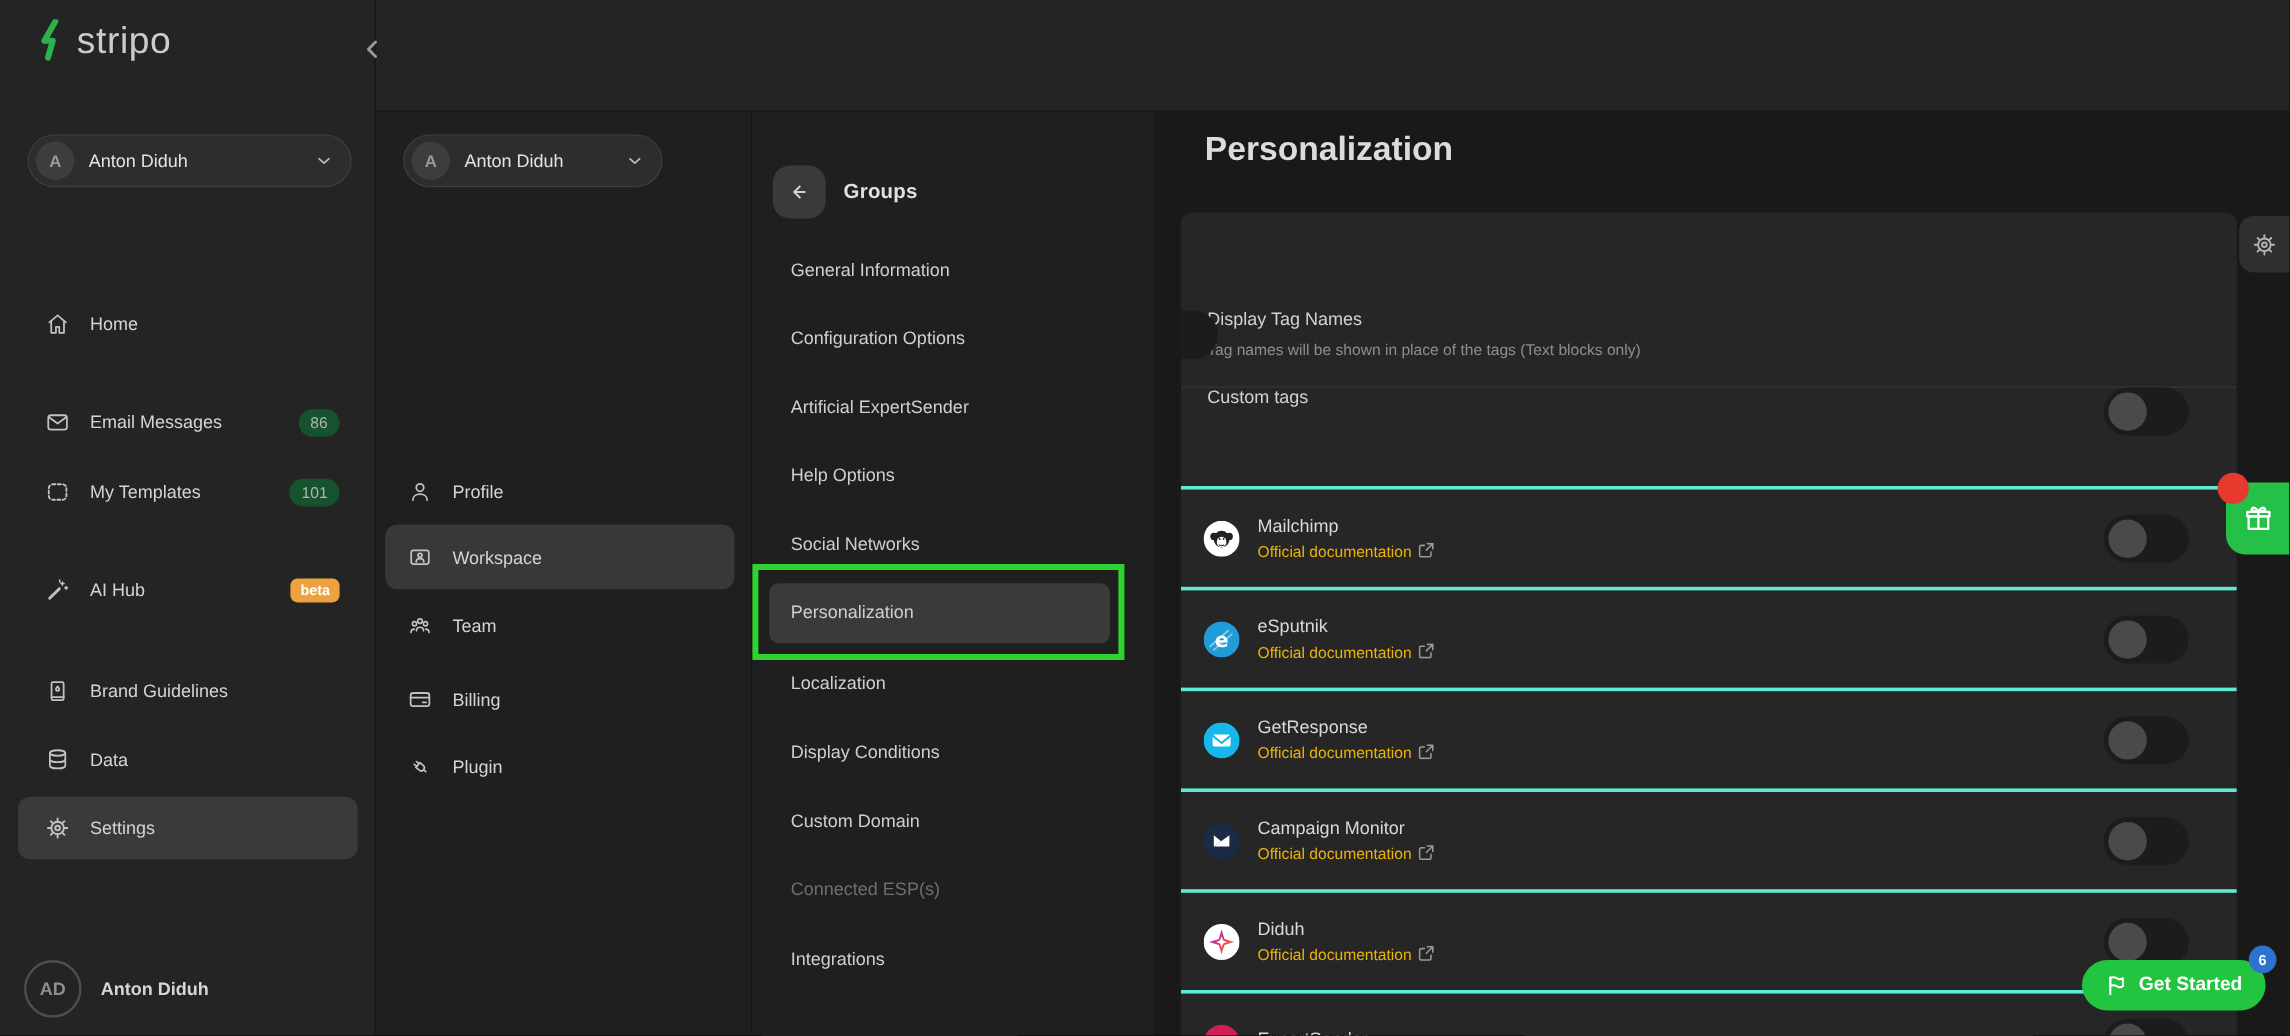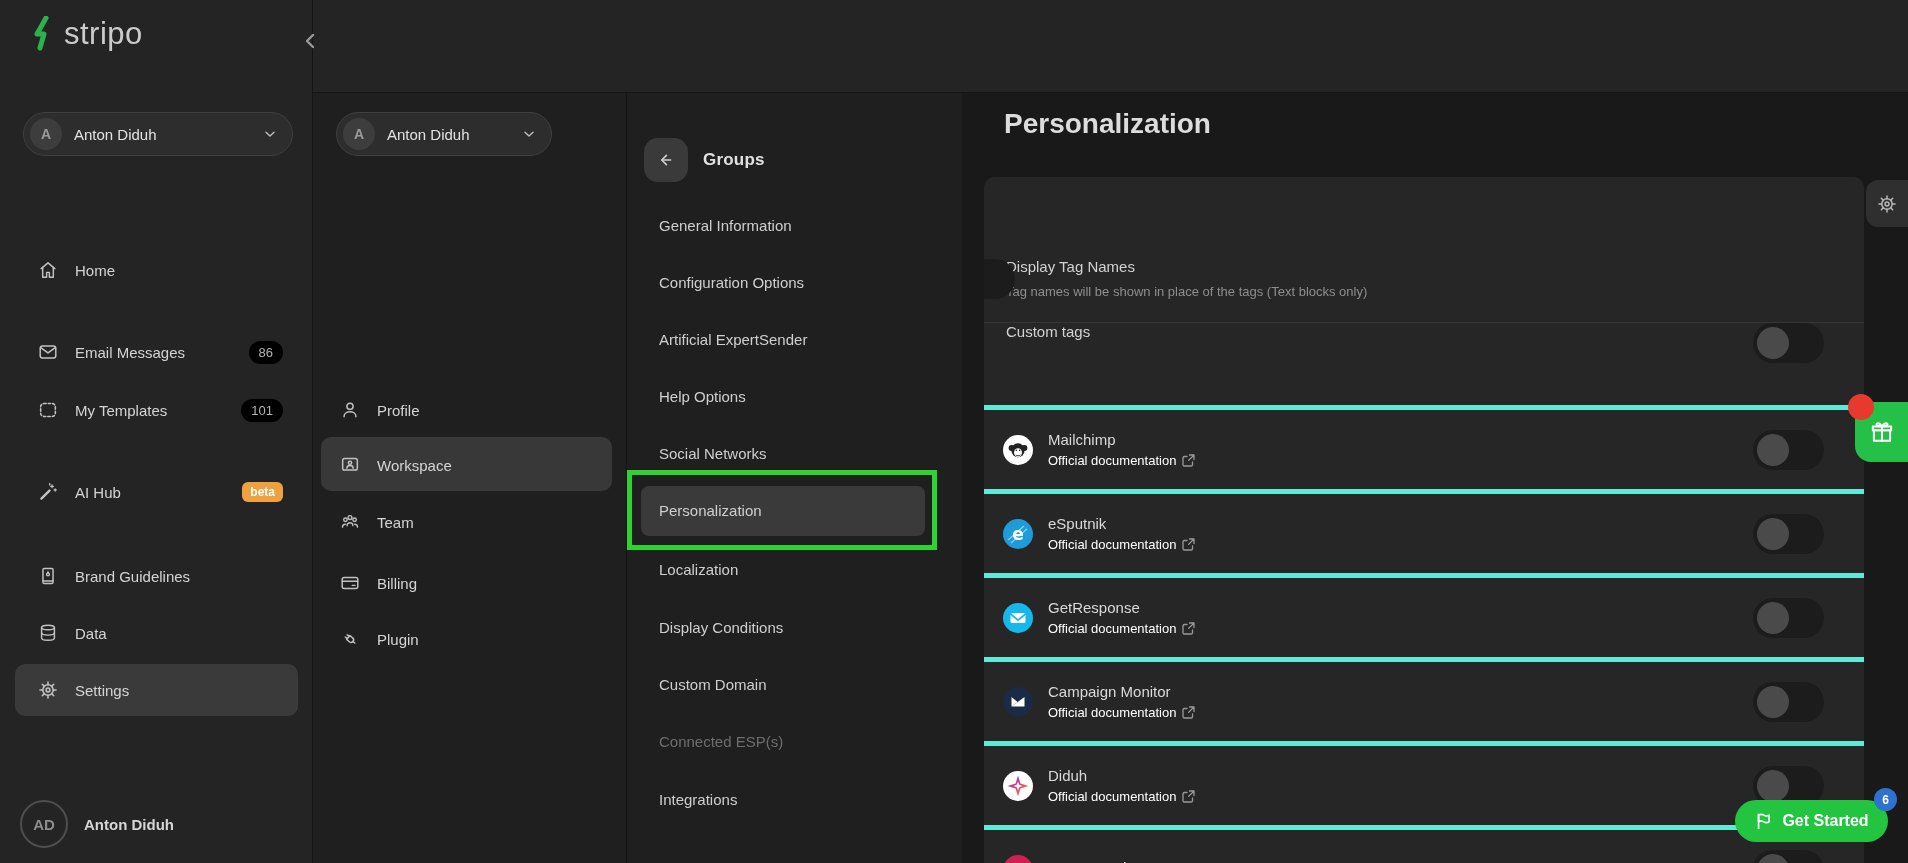--- a/index.html
+++ b/index.html
@@ -27,21 +27,21 @@
   .logo-text{font-size:31px;color:#cbcbcb;font-weight:500;letter-spacing:.5px}
   .acct{position:absolute;left:23px;top:112px;width:270px;height:44px;border-radius:22px;background:#2d2d2d;
         border:1px solid #3f3f3f;display:flex;align-items:center;padding:0 14px 0 6px;box-sizing:border-box;gap:12px;cursor:pointer}
   .acct .av{width:32px;height:32px;border-radius:50%;background:#3d3d3d;color:#9a9a9a;font-size:14px;font-weight:700;
         display:flex;align-items:center;justify-content:center;flex:none}
   .acct .nm{font-size:15px;color:#e2e2e2;white-space:nowrap}
   .acct .chev{margin-left:auto}
   .sel-pill{position:absolute;left:15px;top:664px;width:283px;height:52px;background:#3a3a3a;border-radius:10px}
   .s-item{position:absolute;left:37px;width:246px;height:24px;display:flex;align-items:center;gap:16px;
           color:#d4d4d4;font-size:15px;cursor:pointer}
-  .badge{margin-left:auto;background:#000000;color:#b3b3b3;font-size:13px;padding:4px 10px;border-radius:13px}
+  .badge{margin-left:auto;background:#14532d;color:#b3b3b3;font-size:13px;padding:4px 10px;border-radius:13px}
   .badge.beta{background:#eda23f;color:#fff;font-size:12px;font-weight:700;padding:3px 8px;border-radius:6px}
   .foot{position:absolute;left:20px;top:800px;display:flex;align-items:center;gap:16px;cursor:pointer}
   .foot .adc{width:48px;height:48px;border-radius:50%;border:2px solid #4e4e4e;color:#8e8e8e;font-weight:700;
         font-size:15px;display:flex;align-items:center;justify-content:center;box-sizing:border-box}
   .foot .nm{font-size:15px;font-weight:600;color:#d6d6d6}
 
   
   .col2{position:absolute;left:313px;top:93px;width:314px;height:770px;background:#1f1f1f;
         border-right:1px solid #141414;box-sizing:border-box}
   .col2 .acct2{position:absolute;left:23px;top:19px;width:216px;height:44px;border-radius:22px;background:#2d2d2d;
@@ -77,26 +77,26 @@
   .dtn-label{position:absolute;left:22px;top:81px;font-size:15px;color:#d2d2d2}
   .dtn-desc{position:absolute;left:22px;top:107px;font-size:13px;color:#8e8e8e}
   .t-abs{position:absolute;right:40px;top:82px}
   .toggle{width:71px;height:40px;border-radius:20px;background:#1c1c1c;position:relative;flex:none;cursor:pointer}
   .toggle .knob{position:absolute;left:4px;top:4px;width:32px;height:32px;border-radius:50%;background:#4a4a4a}
   .sec2{position:absolute;left:0;top:145px;width:880px;height:83px;border-top:1px solid #353535;display:flex;
         align-items:flex-start;padding:0 40px 0 22px;box-sizing:border-box}
   .sec2 .label{font-size:15px;color:#d2d2d2}
   .sec2 .toggle{margin-left:auto}
   .rows{position:absolute;left:0;top:228px;width:880px}
-  .esp-row{height:84px;border-top:5px solid #5eead4;display:flex;align-items:center;
+  .esp-row{height:84px;border-top:3px solid #5eead4;display:flex;align-items:center;
         padding:0 40px 0 19px;box-sizing:border-box}
   .esp-logo{width:30px;height:30px;flex:none}
   .esp-texts{margin-left:15px}
   .esp-name{font-size:15px;color:#d9d9d9;margin-bottom:5px}
-  .esp-link{font-size:13px;color:#ffffff;display:flex;align-items:center;gap:6px;cursor:pointer}
+  .esp-link{font-size:13px;color:#eab308;display:flex;align-items:flex-start;gap:6px;cursor:pointer}
   .esp-row .toggle{margin-left:auto}
 
   
   .gear-tab{position:absolute;left:1866px;top:180px;width:42px;height:47px;background:#2f2f2f;
         border-radius:12px 0 0 12px;display:flex;align-items:center;justify-content:center;z-index:40;cursor:pointer}
   .gift-tab{position:absolute;left:1855px;top:402px;width:53px;height:60px;background:#25c048;
         border-radius:16px 0 0 16px;display:flex;align-items:center;justify-content:center;z-index:40;cursor:pointer}
   .gift-dot{position:absolute;left:1848px;top:394px;width:26px;height:26px;border-radius:50%;background:#e8392e;z-index:41}
   .getstarted{position:absolute;left:1735px;top:800px;width:153px;height:42px;border-radius:21px;background:#23c440;
         display:flex;align-items:center;justify-content:center;gap:8px;z-index:40;color:#fff;font-size:16px;

